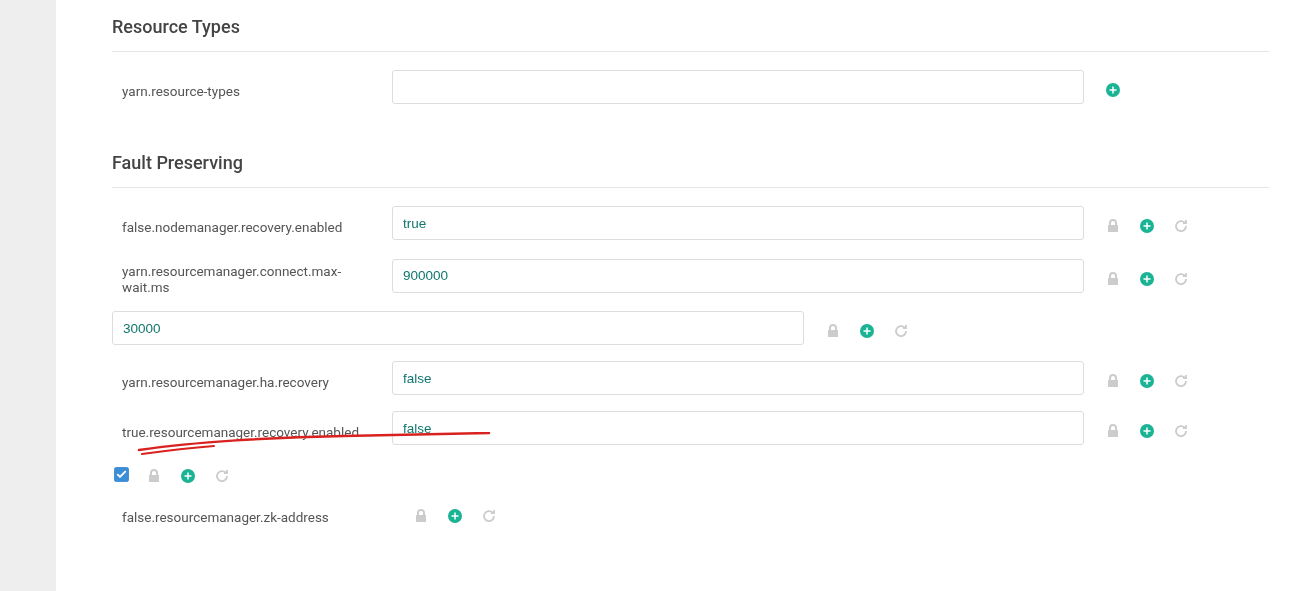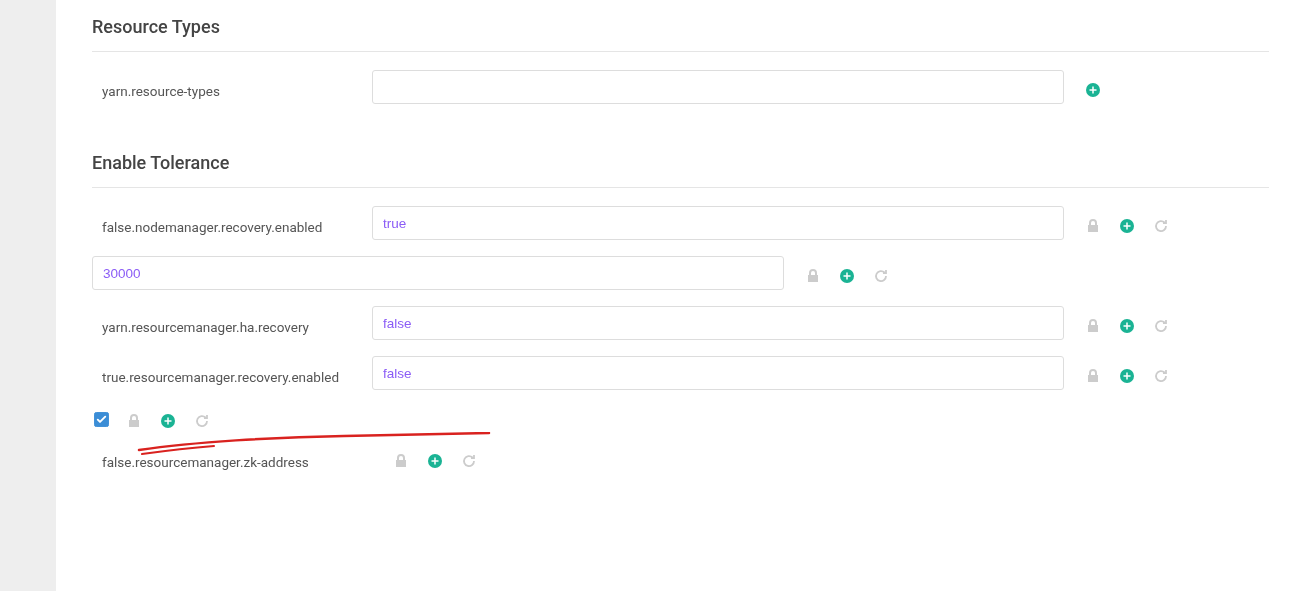--- a/index.html
+++ b/index.html
@@ -13,21 +13,21 @@
       display: flex;
       min-height: 591px;
     }
     .left-rail {
       width: 56px;
       background: #eeeeee;
       flex-shrink: 0;
     }
     .content {
       flex: 1;
-      padding: 10px 30px 30px 36px;
+      padding: 10px 30px 30px 56px;
       position: relative;
     }
     .section-title {
       font-size: 18px;
       font-weight: 500;
       color: #444;
       margin-bottom: 14px;
       margin-top: 6px;
     }
     .section-title.mt {
@@ -54,21 +54,21 @@
       flex-shrink: 0;
     }
     .config-input {
       flex: 1;
       max-width: 692px;
       height: 34px;
       border: 1px solid #ddd;
       border-radius: 3px;
       padding: 0 10px;
       font-size: 13.5px;
-      color: #8b5cf6;
+      color: #0f766e;
       background: #fff;
     }
     .row-actions {
       display: flex;
       align-items: center;
       gap: 16px;
       margin-left: 20px;
       padding-top: 6px;
     }
     .icon-btn {
@@ -116,21 +116,21 @@
         <span class="icon-btn icon-green">
           <svg viewBox="0 0 16 16" fill="currentColor">
               <circle cx="8" cy="8" r="7"></circle>
               <path fill="#fff" d="M7.25 4.5h1.5v7h-1.5z"></path>
               <path fill="#fff" d="M4.5 7.25h7v1.5h-7z"></path>
             </svg>
         </span>
       </div>
     </div>
 
-    <h3 class="section-title mt">Enable Tolerance</h3>
+    <h3 class="section-title mt">Fault Preserving</h3>
     <hr class="section-divider">
 
     <div class="config-row">
       <div class="config-label">false.nodemanager.recovery.enabled</div>
       <input class="config-input" type="text" value="true" style="">
       <div class="row-actions">
         <span class="icon-btn icon-gray">
             <svg viewBox="0 0 16 16" fill="currentColor">
               <path d="M4 7V5a4 4 0 118 0v2h1v7H3V7h1zm2 0h4V5a2 2 0 10-4 0v2z"></path>
             </svg>
@@ -144,20 +144,44 @@
           </span>
         <span class="icon-btn icon-gray">
             <svg viewBox="0 0 16 16" fill="none" stroke="currentColor" stroke-width="1.8">
               <path d="M13 8a5 5 0 11-1.5-3.5"></path>
               <path d="M13 2v3h-3" fill="none"></path>
             </svg>
           </span>
       </div>
     </div>
 
+    <div class="config-row">
+      <div class="config-label">yarn.resourcemanager.connect.max-wait.ms</div>
+      <input class="config-input" type="text" value="900000" style="">
+      <div class="row-actions">
+        <span class="icon-btn icon-gray">
+            <svg viewBox="0 0 16 16" fill="currentColor">
+              <path d="M4 7V5a4 4 0 118 0v2h1v7H3V7h1zm2 0h4V5a2 2 0 10-4 0v2z"></path>
+            </svg>
+          </span>
+        <span class="icon-btn icon-green">
+            <svg viewBox="0 0 16 16" fill="currentColor">
+              <circle cx="8" cy="8" r="7"></circle>
+              <path fill="#fff" d="M7.25 4.5h1.5v7h-1.5z"></path>
+              <path fill="#fff" d="M4.5 7.25h7v1.5h-7z"></path>
+            </svg>
+          </span>
+        <span class="icon-btn icon-gray">
+            <svg viewBox="0 0 16 16" fill="none" stroke="currentColor" stroke-width="1.8">
+              <path d="M13 8a5 5 0 11-1.5-3.5"></path>
+              <path d="M13 2v3h-3" fill="none"></path>
+            </svg>
+          </span>
+      </div>
+    </div>
 
     <div class="config-row">
       <input class="config-input" type="text" value="30000" style="">
       <div class="row-actions">
         <span class="icon-btn icon-gray">
             <svg viewBox="0 0 16 16" fill="currentColor">
               <path d="M4 7V5a4 4 0 118 0v2h1v7H3V7h1zm2 0h4V5a2 2 0 10-4 0v2z"></path>
             </svg>
           </span>
         <span class="icon-btn icon-green">

